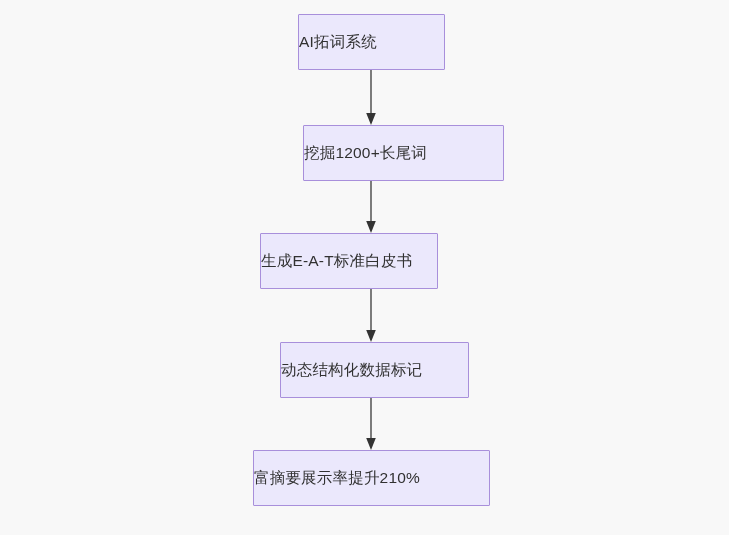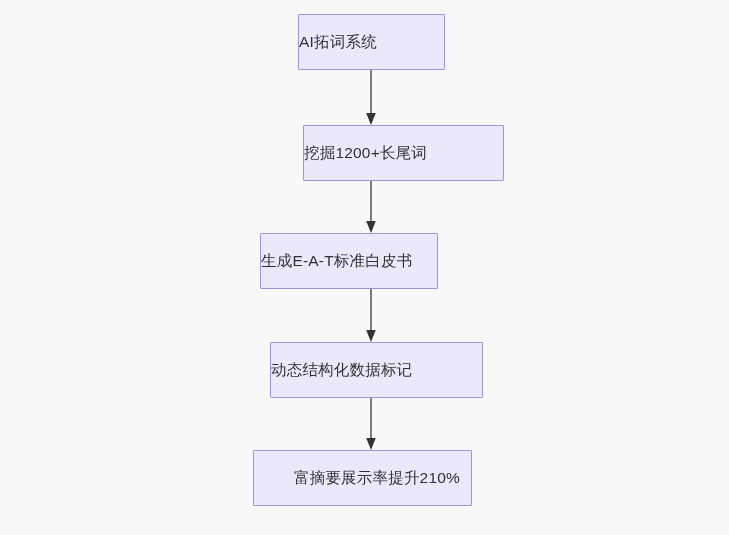--- a/index.html
+++ b/index.html
@@ -44,22 +44,22 @@
     pointer-events: none;
   }
   .edge svg {
     display: block;
     overflow: visible;
   }
   
   #node-0 { left: 298px; top: 14px;  width: 147px; }
   #node-1 { left: 276px; top: 125px; width: 201px; margin-left: 27px; }
   #node-2 { left: 260px; top: 233px; width: 178px; }
-  #node-3 { left: 270px; top: 342px; width: 213px; }
-  #node-4 { left: 253px; top: 450px; width: 219px; padding-left: 40px; }
+  #node-3 { left: 280px; top: 342px; width: 189px; }
+  #node-4 { left: 253px; top: 450px; width: 237px; }
 
   #edge-0 { left: 361px; top: 70px;  height: 56px; }
   #edge-1 { left: 361px; top: 181px; height: 53px; }
   #edge-2 { left: 361px; top: 289px; height: 54px; }
   #edge-3 { left: 361px; top: 398px; height: 53px; }
 </style>
 </head>
 <body>
 
 <div id="flowchart-canvas">

